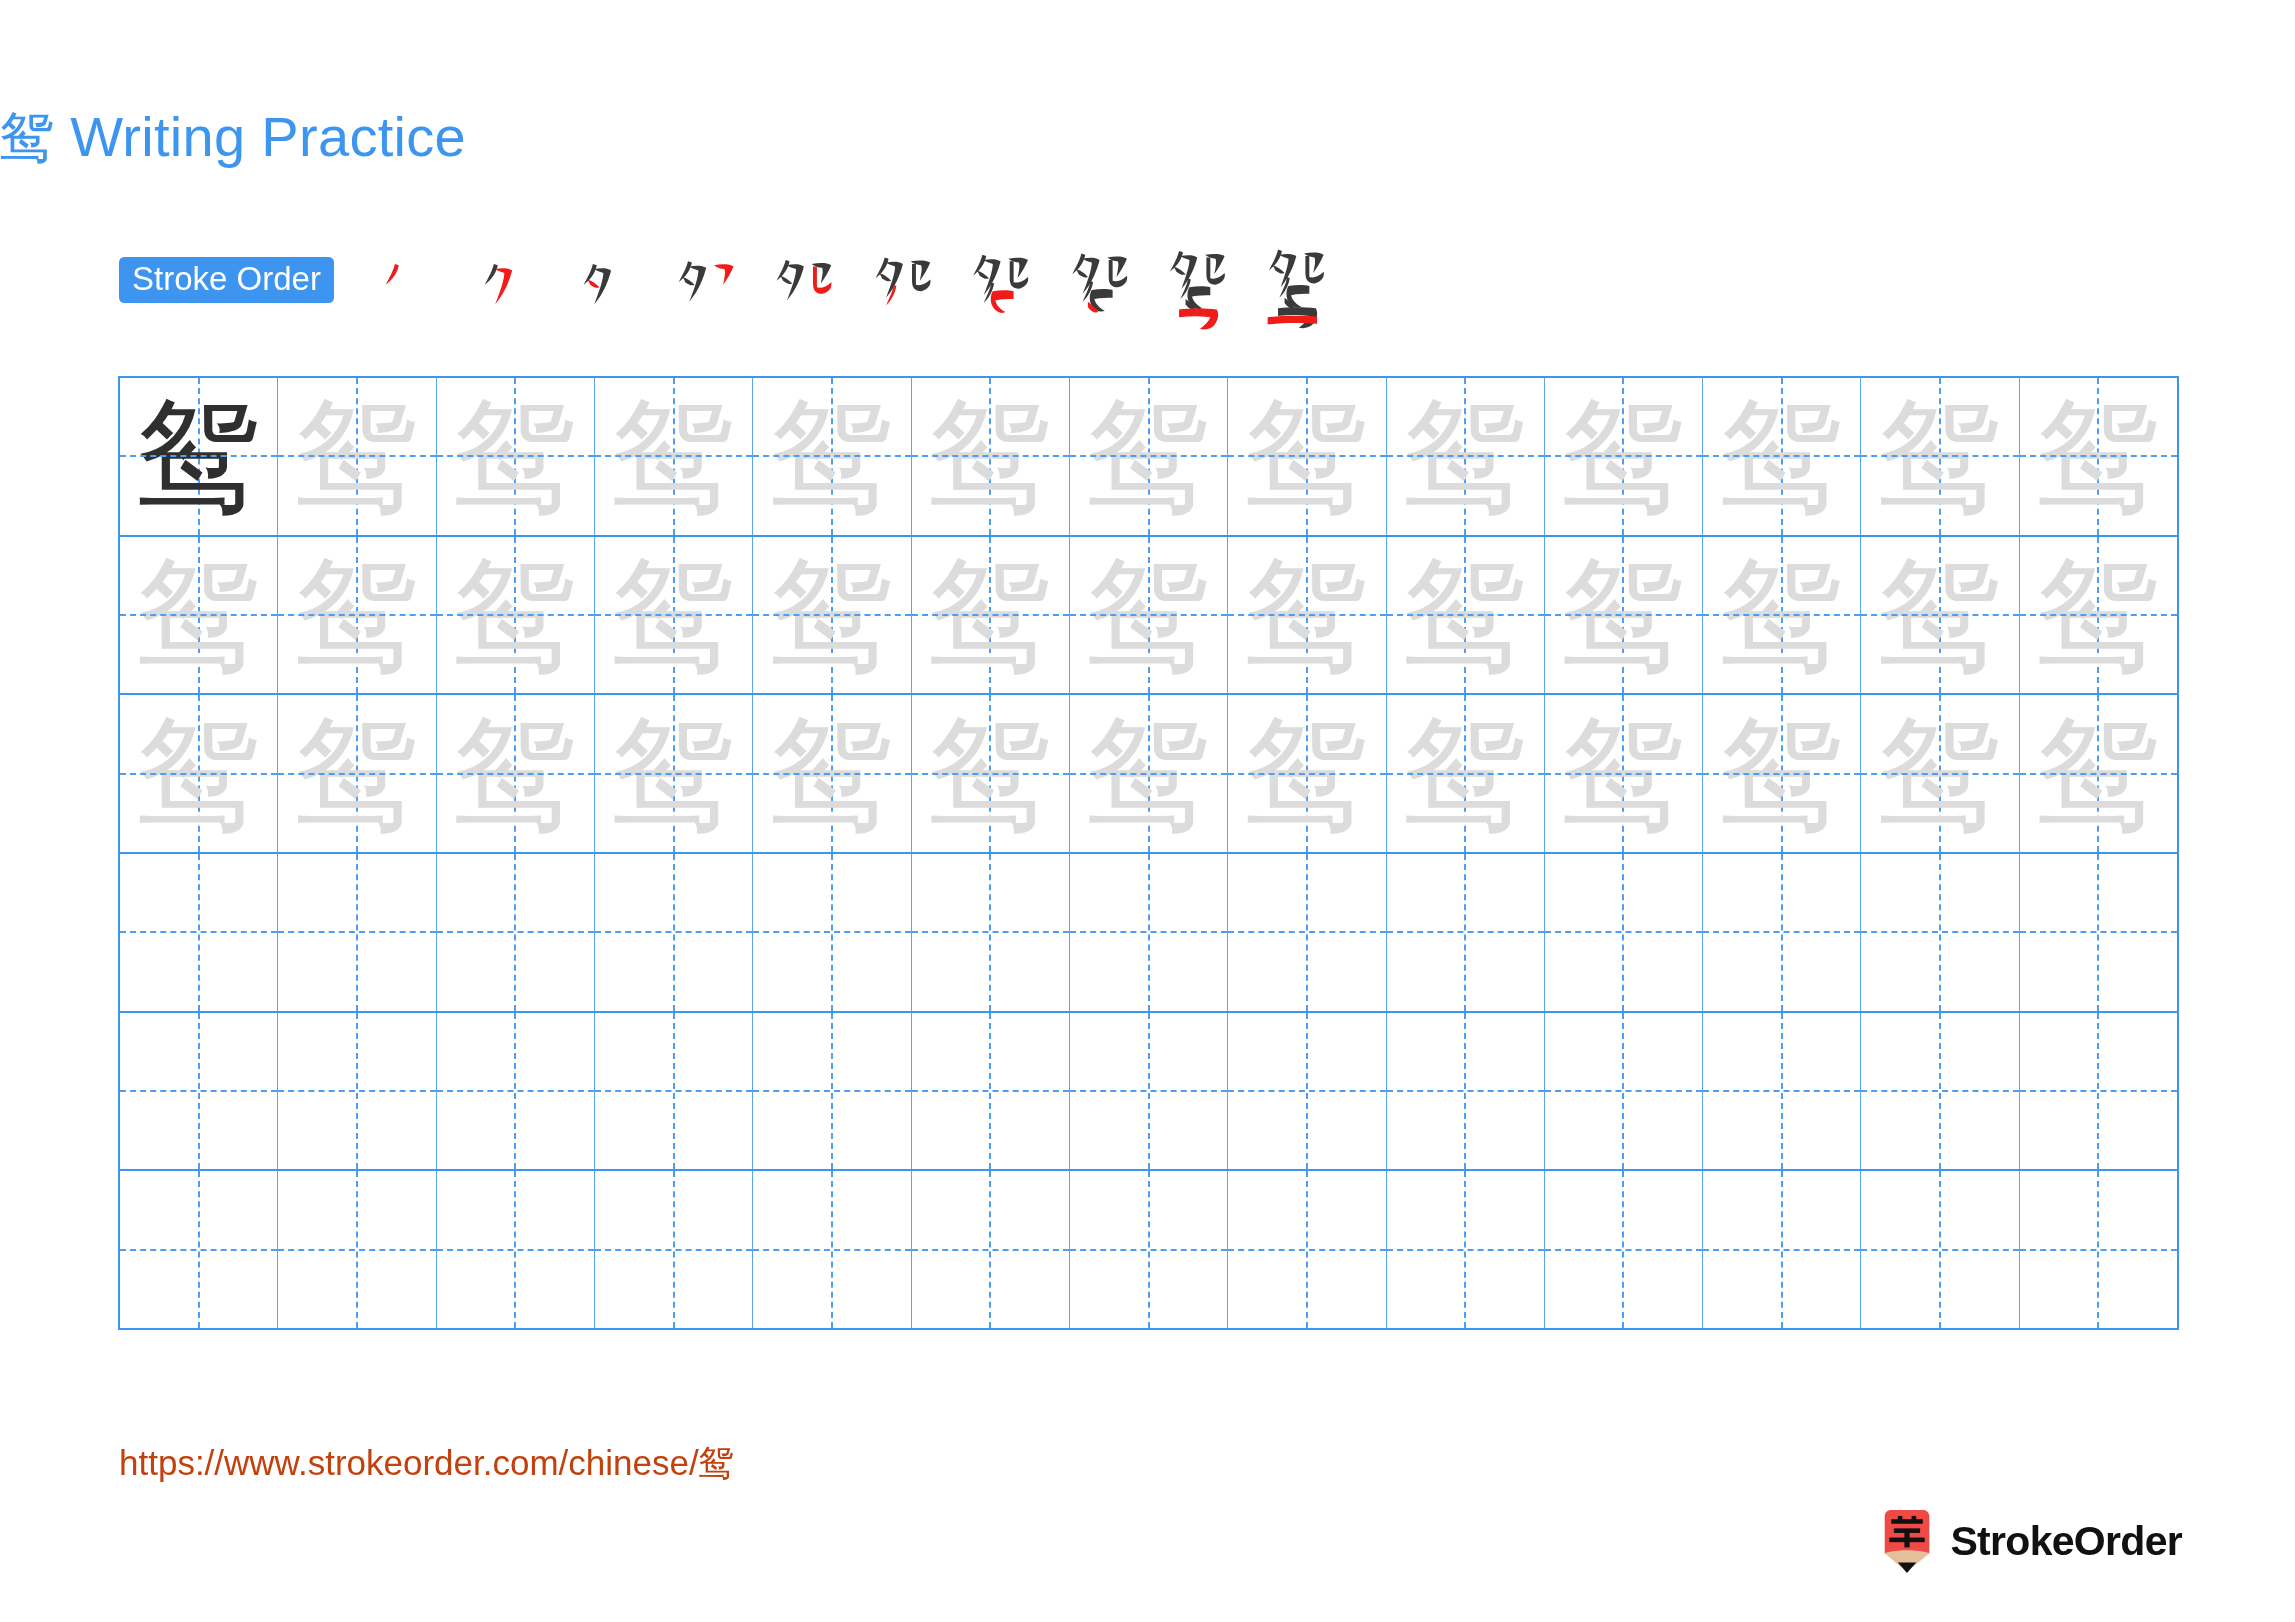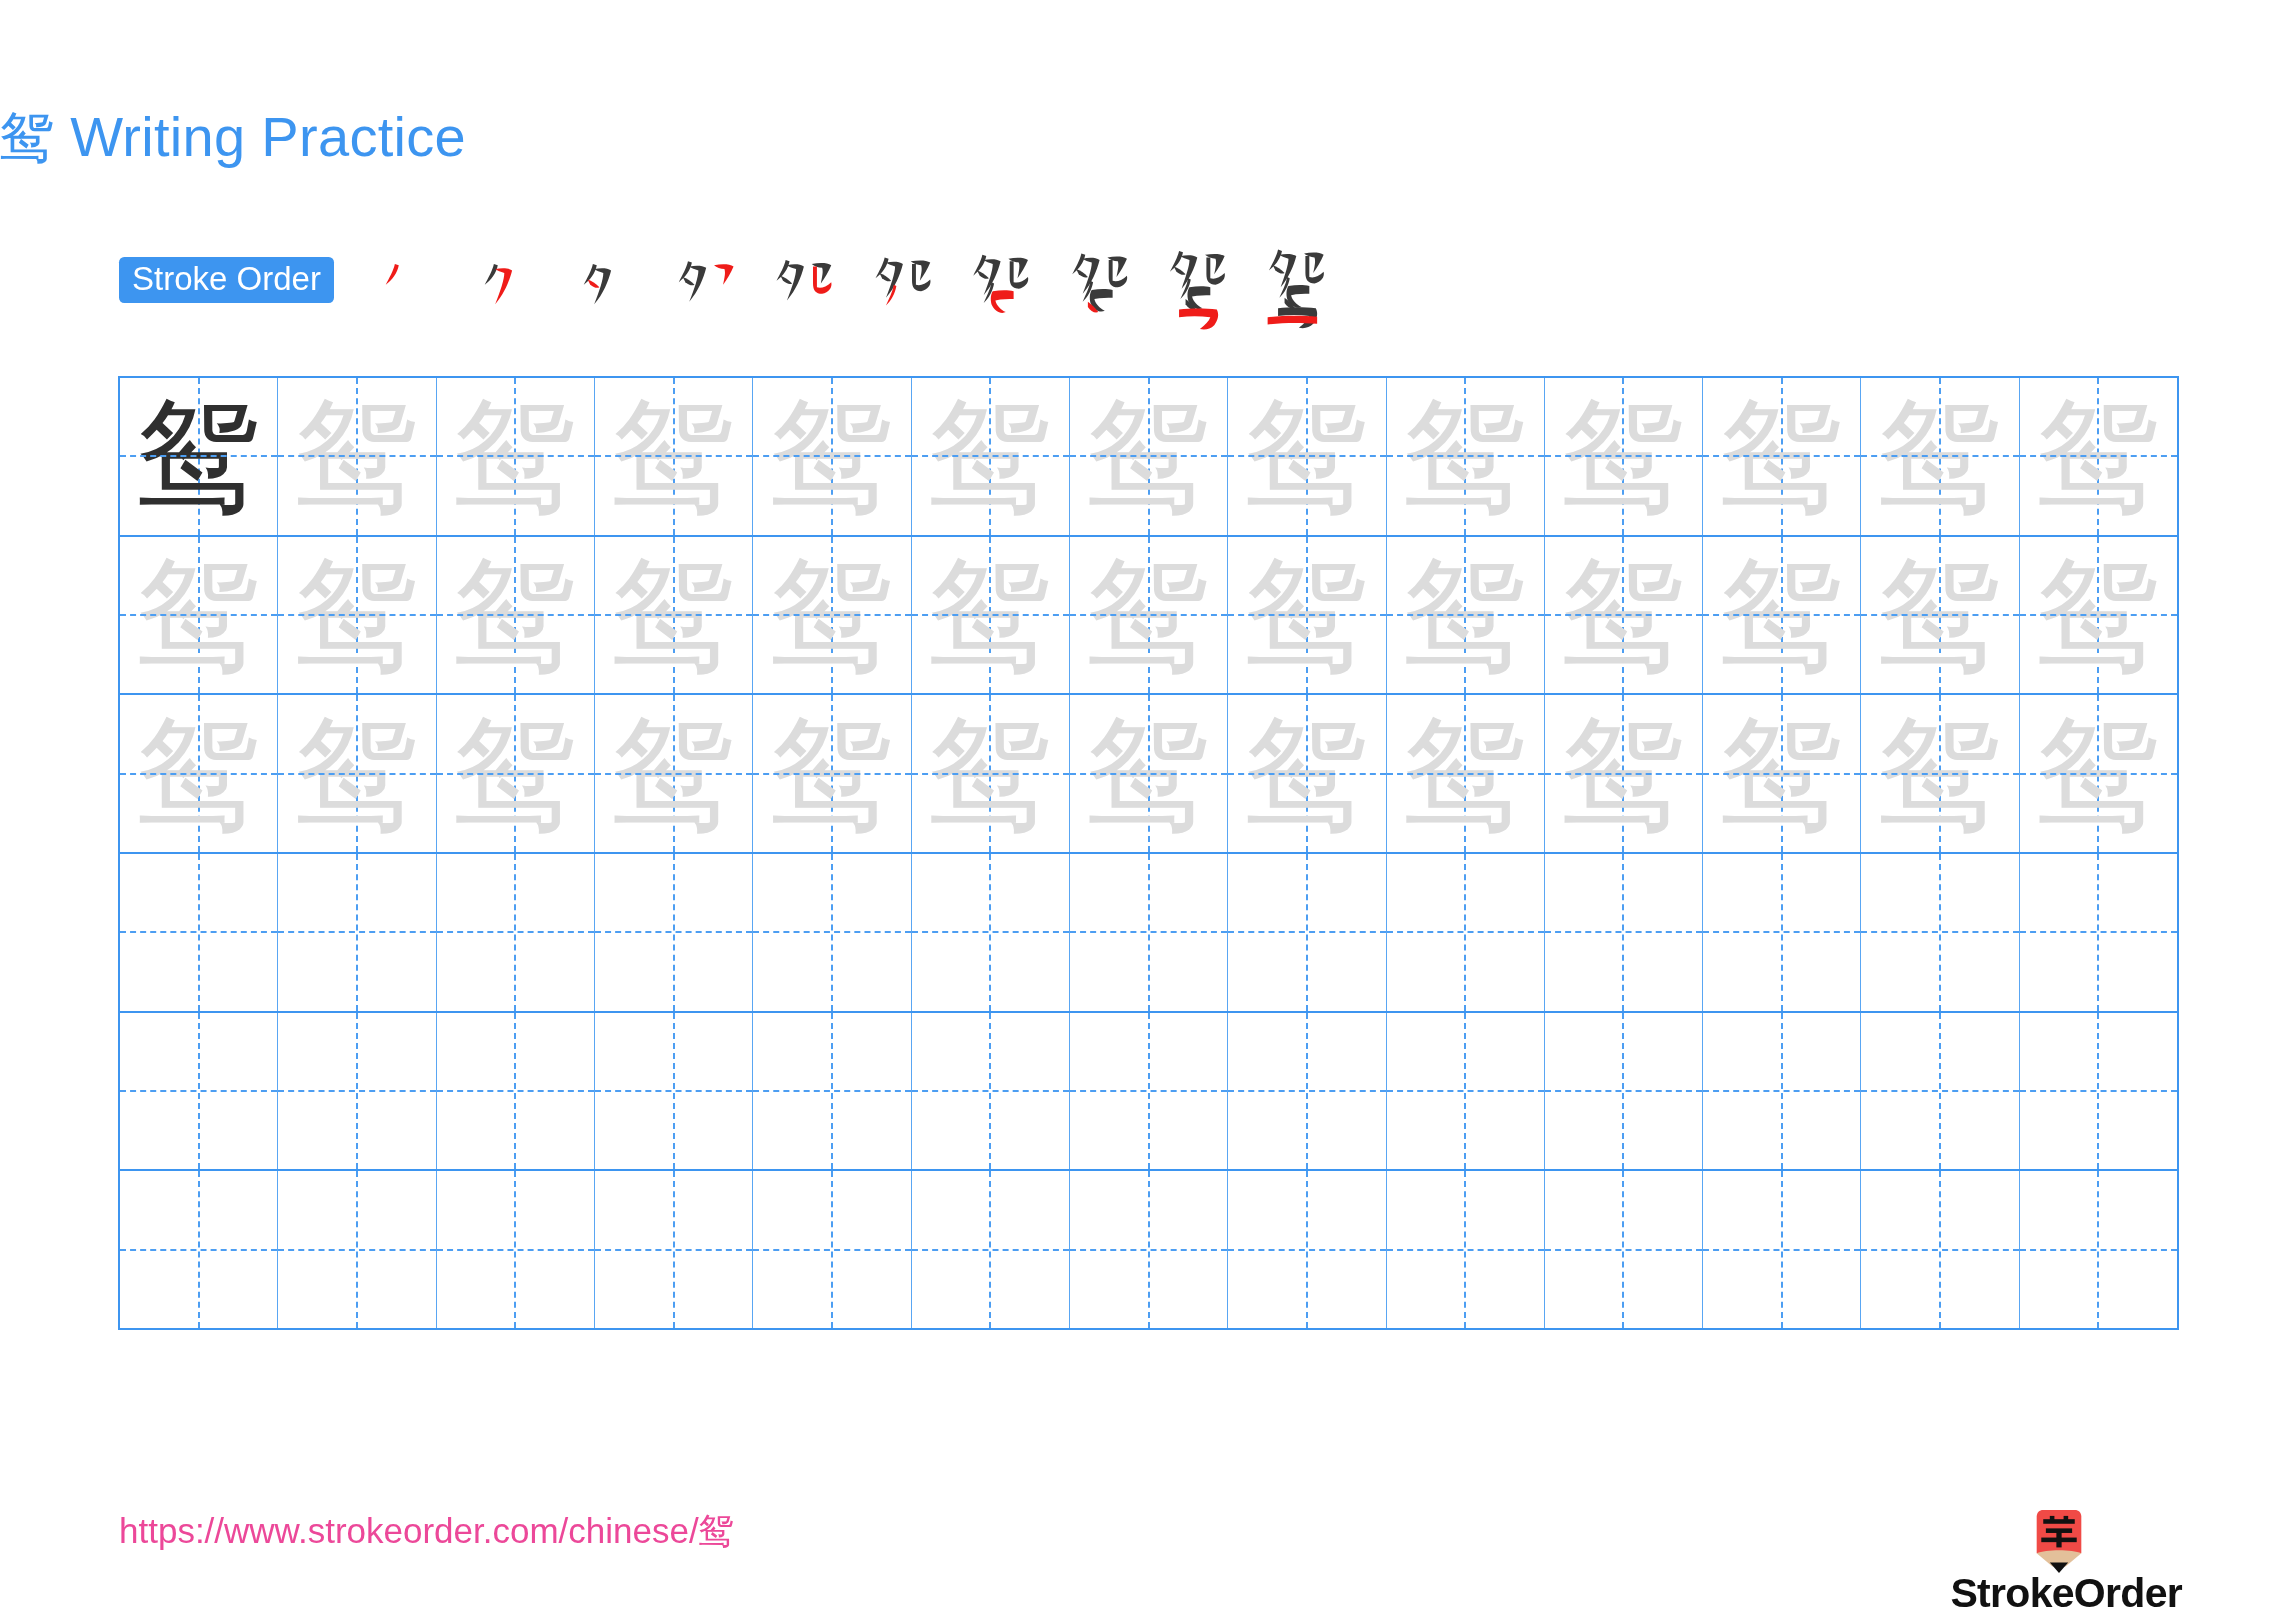--- a/index.html
+++ b/index.html
@@ -145,35 +145,34 @@
     line-height: 1;
     user-select: none;
   }
   .cell-char.dark { color: #2f2f2f; }
   .cell-char.trace { color: #dcdcdc; }
 
   
   .footer-url {
     position: absolute;
     left: 119px;
-    top: 1508px;
+    top: 1440px;
     font-size: 35px;
-    color: #ec4899;
+    color: #c2410c;
     white-space: nowrap;
     letter-spacing: 0px;
   }
 
   .brand {
     position: absolute;
     right: 113px;
     top: 1510px;
     display: flex;
     align-items: center;
     height: 63px;
-    flex-direction: column;
   }
   .brand-logo {
     width: 58px;
     height: 63px;
     position: relative;
     margin-right: 14.4px;
     flex: 0 0 58px;
   }
   .brand-logo svg { display: block; width: 58px; height: 63px; }
   .brand-name {

